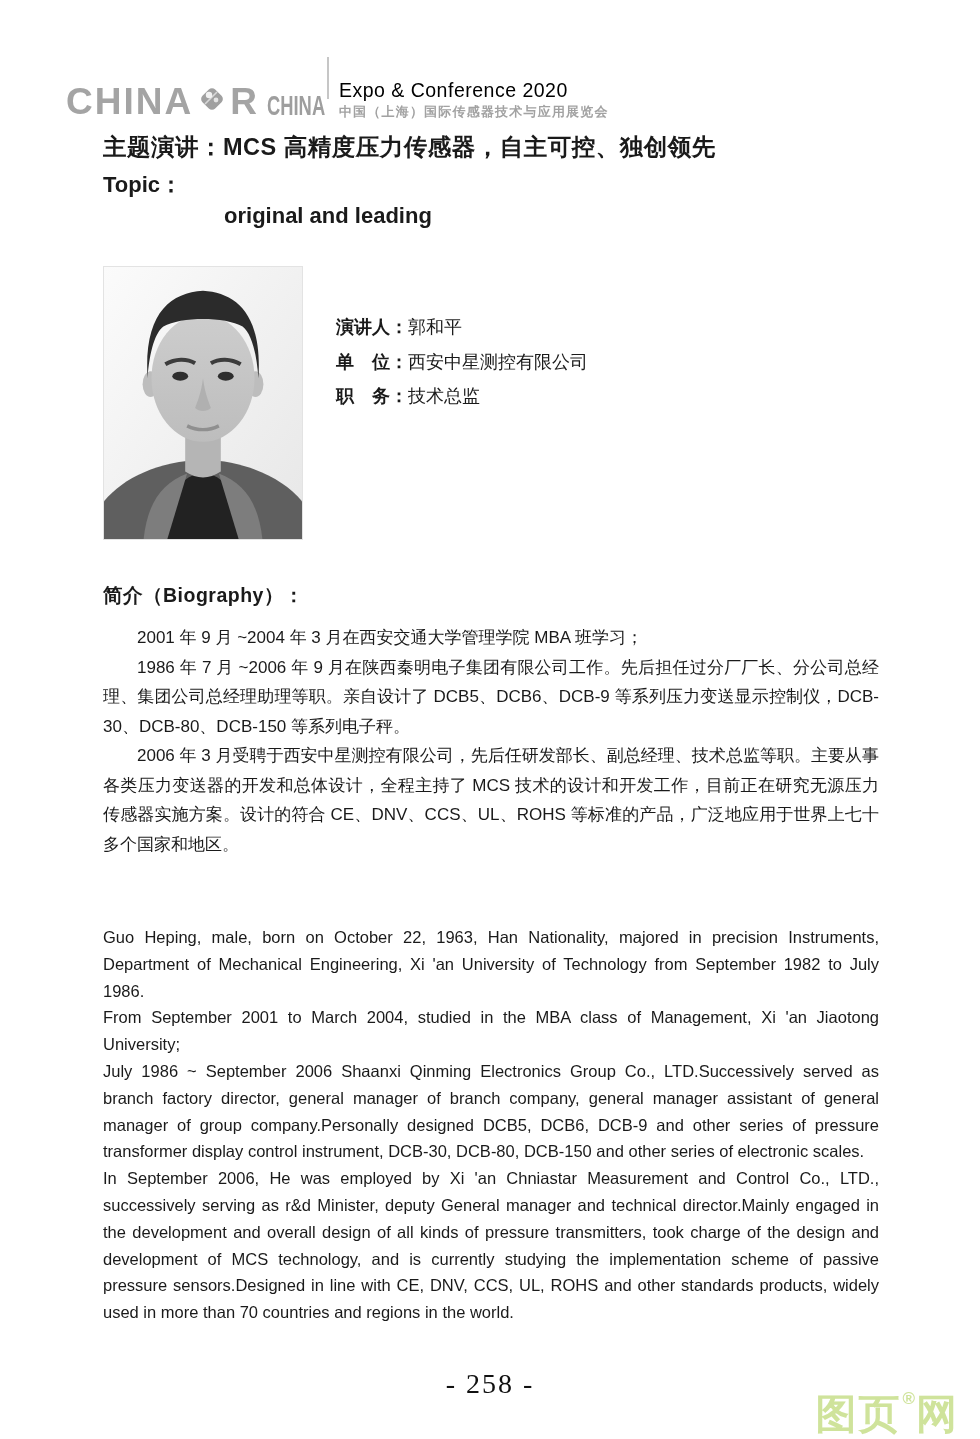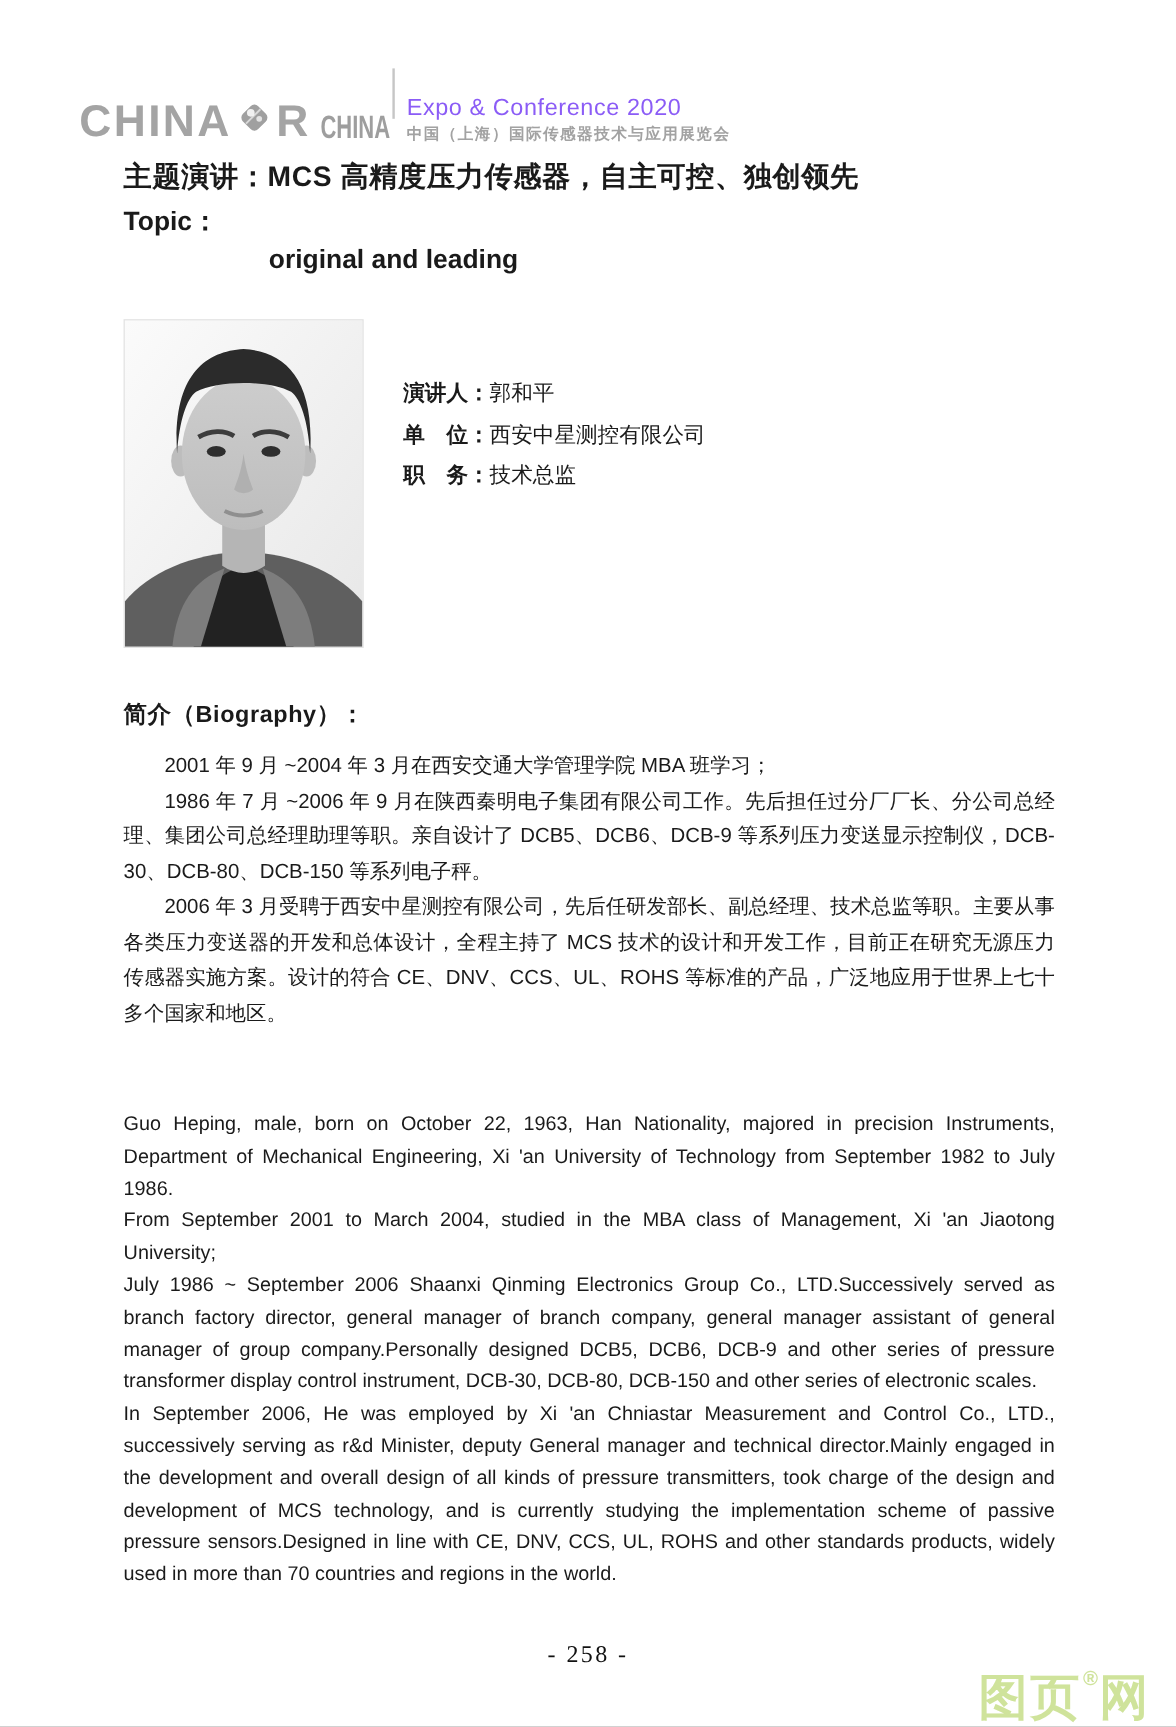--- a/index.html
+++ b/index.html
@@ -52,21 +52,21 @@
   .logo-divider {
     width: 2px;
     height: 42px;
     background: #c6c6c6;
     margin: 0 10px 0 0px;
     align-self: center;
   }
   .logo-taglines { padding-bottom: 1px; }
   .logo-tag-en {
     font-size: 19.5px;
-    color: #8b5cf6;
+    color: #000000;
     letter-spacing: 0.5px;
     line-height: 1.1;
     margin-top: 44px;
   }
   .logo-tag-zh {
     font-size: 13px;
     font-weight: 700;
     color: #a2a2a2;
     margin-top: 4px;
     letter-spacing: 1.2px;
@@ -155,21 +155,21 @@
   
   .footer {
     position: absolute;
     left: 0;
     top: 1368px;
     width: 100%;
     text-align: center;
   }
   .page-number {
     font-family: "Liberation Serif", serif;
-    font-size: 20px;
+    font-size: 28px;
     color: #111;
     letter-spacing: 2px;
   }
 
   
   .watermark {
     position: absolute;
     right: 21px;
     bottom: 4px;
     font-size: 41px;

